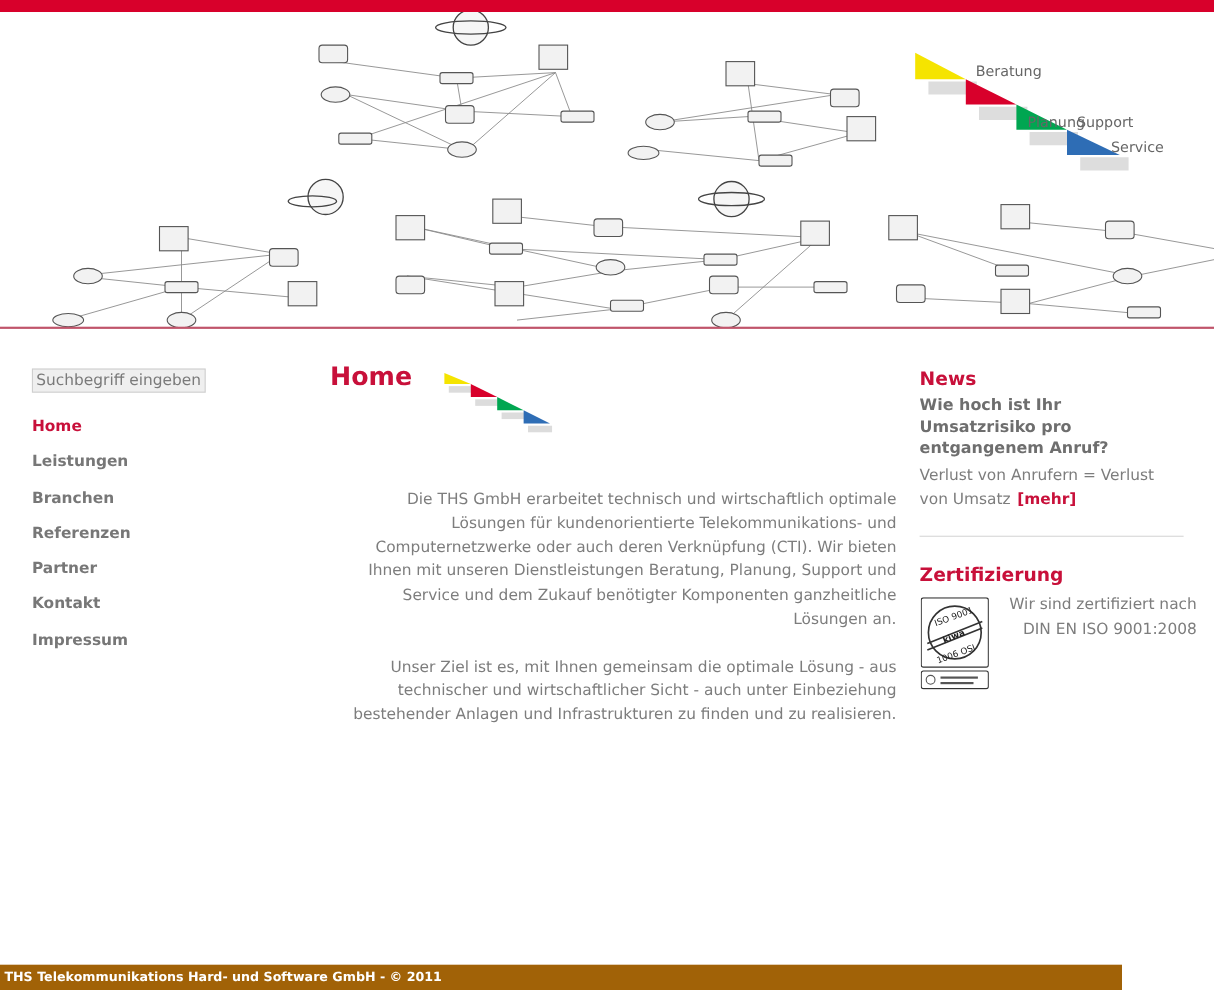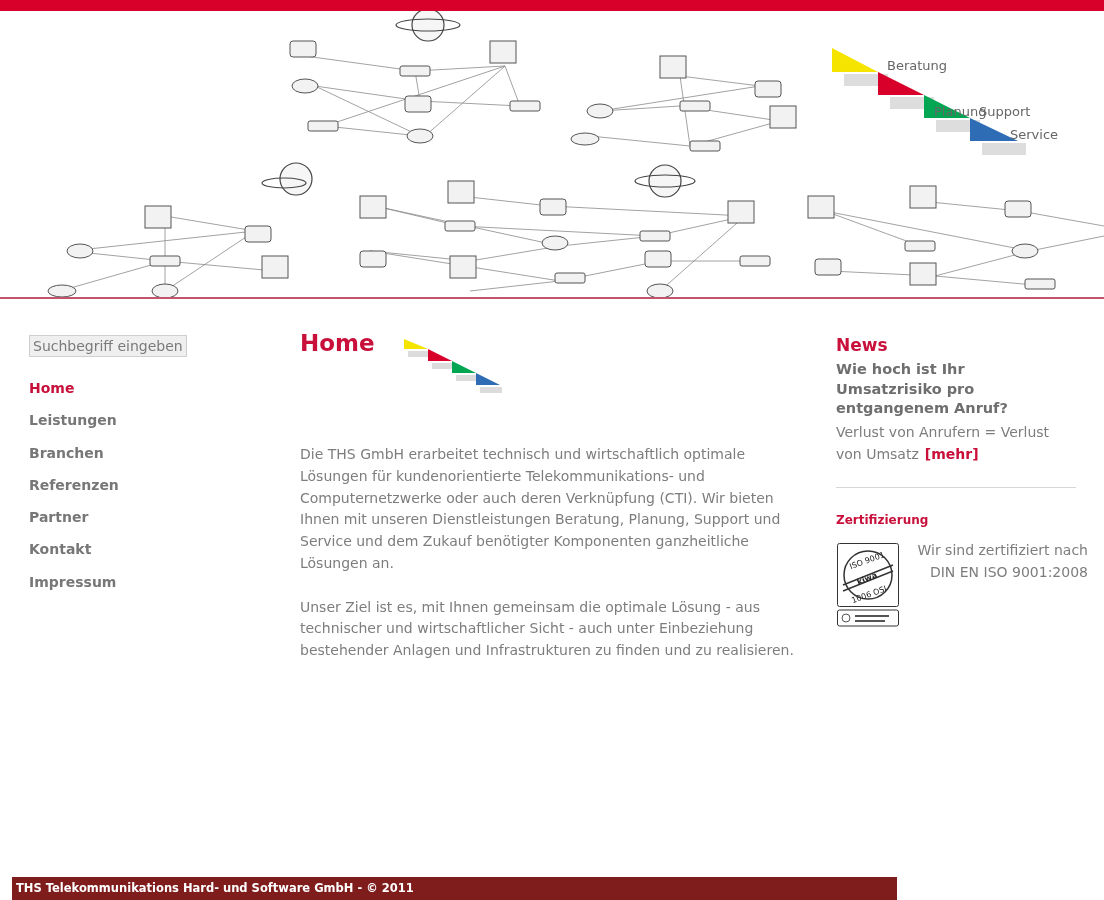--- a/index.html
+++ b/index.html
@@ -26,33 +26,33 @@
   
   .search { position: absolute; left: 29px; top: 335px; width: 158px; height: 22px; border: 1px solid #cfcfcf; background: #efefef; font-family: "DejaVu Sans", sans-serif; font-size: 14px; color: #7a7a7a; padding: 0 3px; }
   .nav { position: absolute; left: 29px; top: 380px; list-style: none; }
   .nav li { height: 32.3px; font-weight: bold; font-size: 14px; color: #777; cursor: pointer; }
   .nav li.active { color: #c8103a; }
 
   
   .page-title { position: absolute; left: 300px; top: 330px; font-weight: bold; font-size: 23px; color: #c8103a; }
   .title-stair { position: absolute; left: 402px; top: 337px; width: 100px; height: 62px; }
   .content { position: absolute; left: 300px; top: 444px; width: 515px; font-size: 14px; line-height: 21.8px; color: #7d7d7d; }
-  .content p { margin-bottom: 21.8px; }
+  .content p { margin-bottom: 21.8px; text-align: right; }
 
   
   .news-title { position: absolute; left: 836px; top: 335px; font-weight: bold; font-size: 17px; color: #c8103a; }
   .news-headline { position: absolute; left: 836px; top: 360px; width: 230px; font-weight: bold; font-size: 14.5px; line-height: 19.5px; color: #6e6e6e; }
   .news-text { position: absolute; left: 836px; top: 422px; width: 240px; font-size: 14px; line-height: 21.8px; color: #7d7d7d; }
   .news-more { font-weight: bold; color: #c8103a; margin-left: 6px; cursor: pointer; }
   .divider { position: absolute; left: 836px; top: 487px; width: 240px; height: 1px; background: #d6d6d6; }
-  .cert-title { position: absolute; left: 836px; top: 513px; font-weight: bold; font-size: 12px; color: #c8103a; }
+  .cert-title { position: absolute; left: 836px; top: 513px; font-weight: bold; font-size: 17px; color: #c8103a; }
   .cert-badge { position: absolute; left: 837px; top: 543px; width: 62px; height: 84px; }
   .cert-text { position: absolute; left: 913px; top: 540px; width: 175px; font-size: 14px; line-height: 21.8px; color: #7d7d7d; text-align: right; }
 
-  .footer { position: absolute; left: 0; top: 877px; width: 885px; height: 23px; background: #7f1d1d; margin-left: 12px; }
+  .footer { position: absolute; left: 0; top: 877px; width: 1020px; height: 23px; background: #a16207; }
   .footer-text { position: absolute; left: 4px; top: 4px; font-family: "DejaVu Sans", sans-serif; font-weight: bold; font-size: 11.5px; color: #ffffff; white-space: nowrap; }
 </style>
 </head>
 <body>
 
 <div class="topbar"></div>
 
 <div class="header">
 
   <svg class="network" viewBox="0 0 1104 287">

